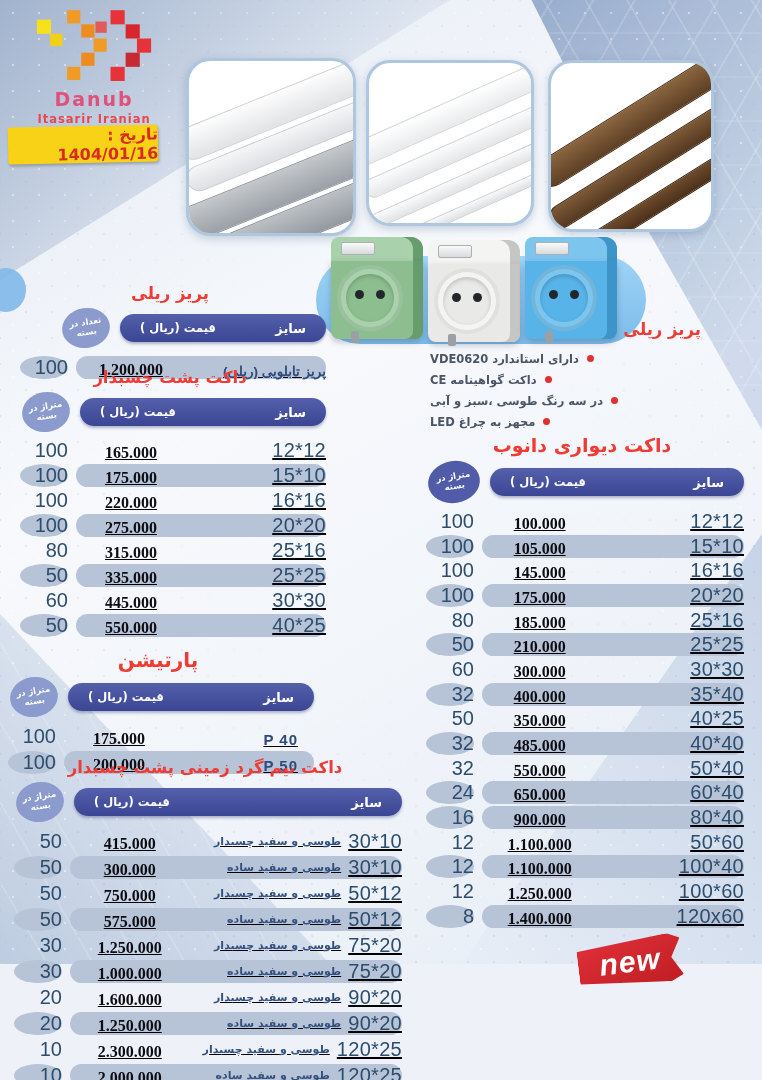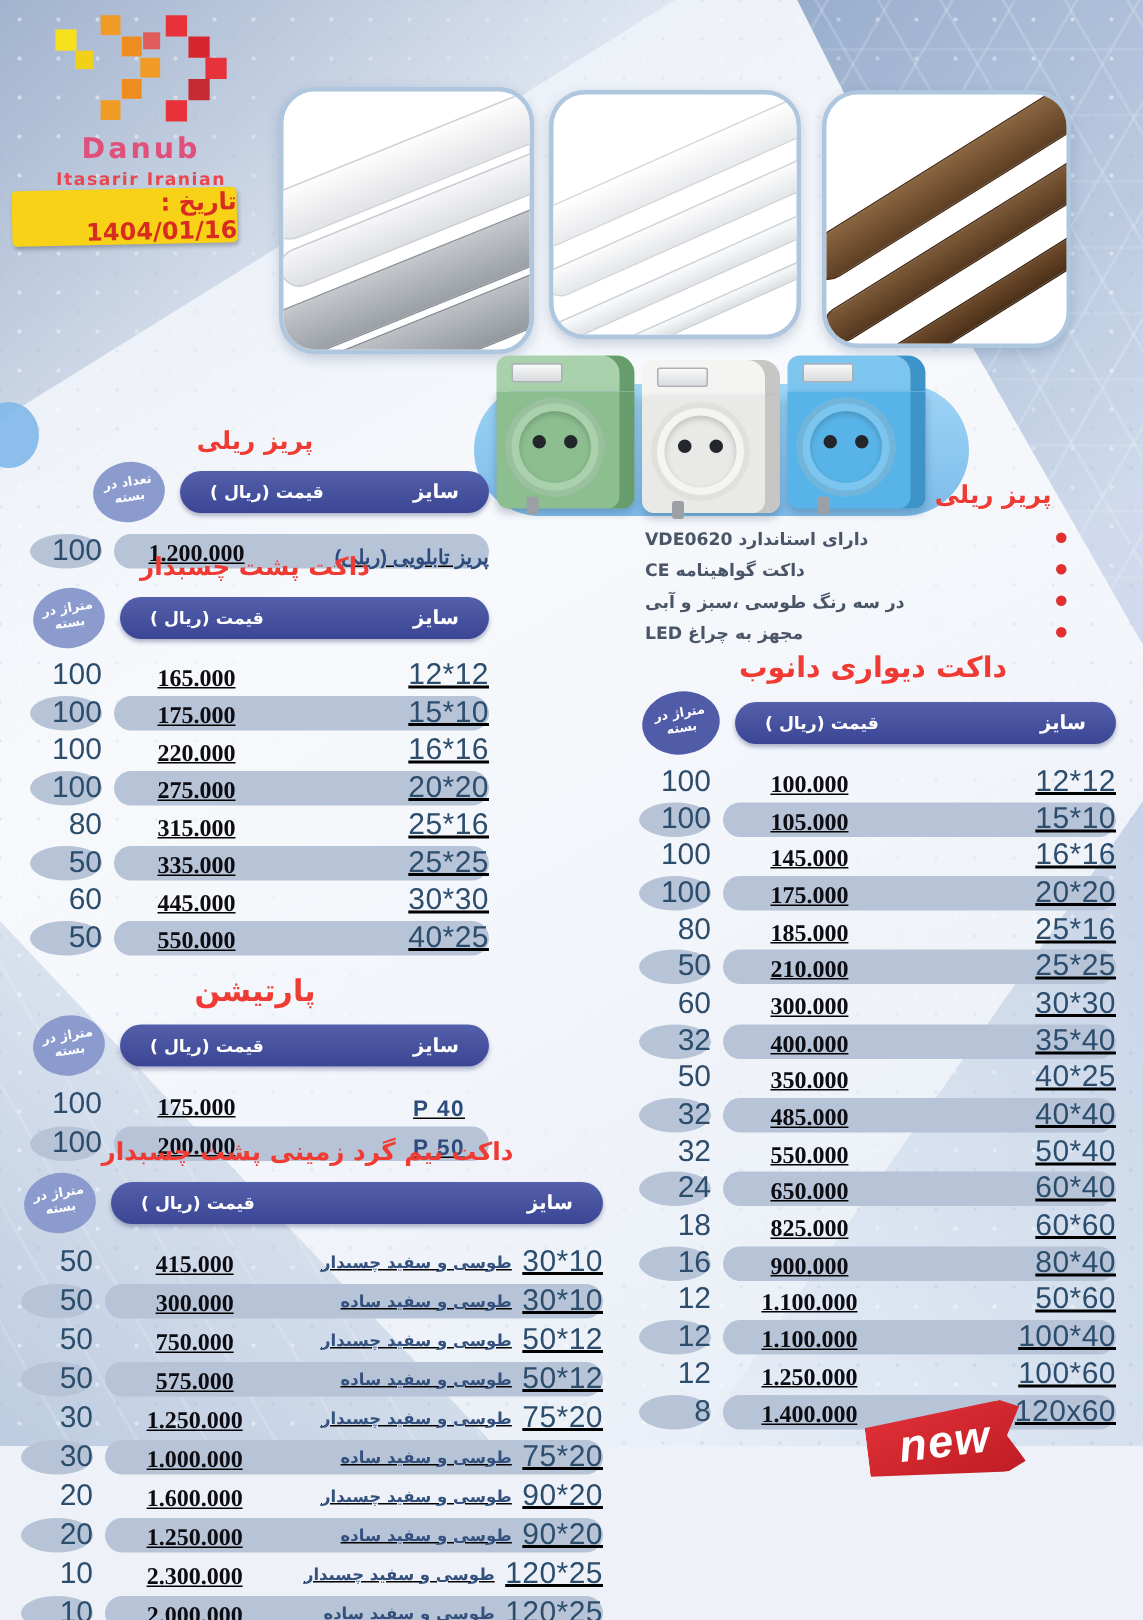--- a/index.html
+++ b/index.html
@@ -83,21 +83,21 @@
   .hole.h1 { left:9px; top:16px; } .hole.h2 { right:9px; top:16px; }
   .pin { position:absolute; left:20px; bottom:-4px; width:8px; height:12px; background:#9aa0a6; border-radius:2px; }
   .s-green { --c1:#8cbe90; --c2:#a9d1ac; --c3:#679c6c; left:331px; top:237px; }
   .s-white { --c1:#e9e9e7; --c2:#f4f4f2; --c3:#c6c7c4; left:428px; top:240px; }
   .s-blue  { --c1:#58b4e8; --c2:#7cc5ee; --c3:#3d94c9; left:525px; top:237px; }
 
   
   .features { position:absolute; left:430px; top:320px; width:285px; }
   .f-title { text-align:right; padding-right:14px; font-size:16.5px; font-weight:bold; color:#ef3b33; }
   .f-list { margin-top:9px; }
-  .feat-item { display:flex; justify-content:space-between; align-items:center; height:21px; }
+  .feat-item { display:flex; justify-content:flex-start; align-items:center; height:21px; }
   .feat-text { font-size:11.5px; font-weight:bold; color:#4a5668; direction:rtl; }
   .feat-dot { width:7px; height:7px; border-radius:50%; background:#e03030; margin-left:8px; margin-right:4px; flex:0 0 auto; }
 
   
   .ptable { position:absolute; }
   .t-title { text-align:center; font-weight:bold; color:#ef3b33; font-size:16.5px; direction:rtl; }
   .t-head { display:flex; align-items:center; margin-top:5px; }
   .t-badge { flex:0 0 auto; width:48px; height:40px; border-radius:50%; background:#8b9bcd;
     color:#fff; font-size:8.5px; font-weight:bold; line-height:1.15; text-align:center;
     display:flex; align-items:center; justify-content:center; transform:rotate(-9deg);
@@ -120,21 +120,21 @@
     color:#2d4d6d; letter-spacing:.3px; }
   .size .desc { font-style:normal; font-size:11px; font-weight:bold; color:#34517e;
     direction:rtl; margin-right:7px; }
 
   .t1 { left:14px; top:284px; width:312px; }
   .t1 .t-head { padding-left:40px; }
   .t1 .trow { height:27px; }
   .t1 .size .num { font-size:13.5px; font-weight:bold; color:#2d4b7c; direction:rtl; }
   .t2 { left:14px; top:368px; width:312px; }
   .t2 .trow { height:25px; }
-  .t3 { left:14px; top:648px; width:312px; }
+  .t3 { left:2px; top:648px; width:312px; }
   .t3 .t-title { font-size:20px; }
   .t3 .trow { height:26px; }
   .t3 .size .num { font-size:15px; font-weight:bold; color:#2d4b7c; letter-spacing:1px; padding-right:16px; }
   .t4 { left:8px; top:758px; width:394px; }
   .t4 .trow { height:26px; }
   .t4 .price { flex:0 0 36%; }
   .t5 { left:420px; top:434px; width:324px; }
   .t5 .t-title { font-size:19px; }
   .t5 .t-badge { background:#505ca8; width:52px; height:42px; }
   .t5 .trow { height:24.7px; }
@@ -626,29 +626,20 @@
         </div>
         <div class="trow shaded">
           <span class="qty">24</span>
           <span class="rmain">
             <span class="price">650.000</span>
             <span class="size">
               <b class="num">60*40</b>
             </span>
           </span>
         </div>
-        <div class="trow">
-          <span class="qty">18</span>
-          <span class="rmain">
-            <span class="price">825.000</span>
-            <span class="size">
-              <b class="num">60*60</b>
-            </span>
-          </span>
-        </div>
         <div class="trow shaded">
           <span class="qty">16</span>
           <span class="rmain">
             <span class="price">900.000</span>
             <span class="size">
               <b class="num">80*40</b>
             </span>
           </span>
         </div>
         <div class="trow">

